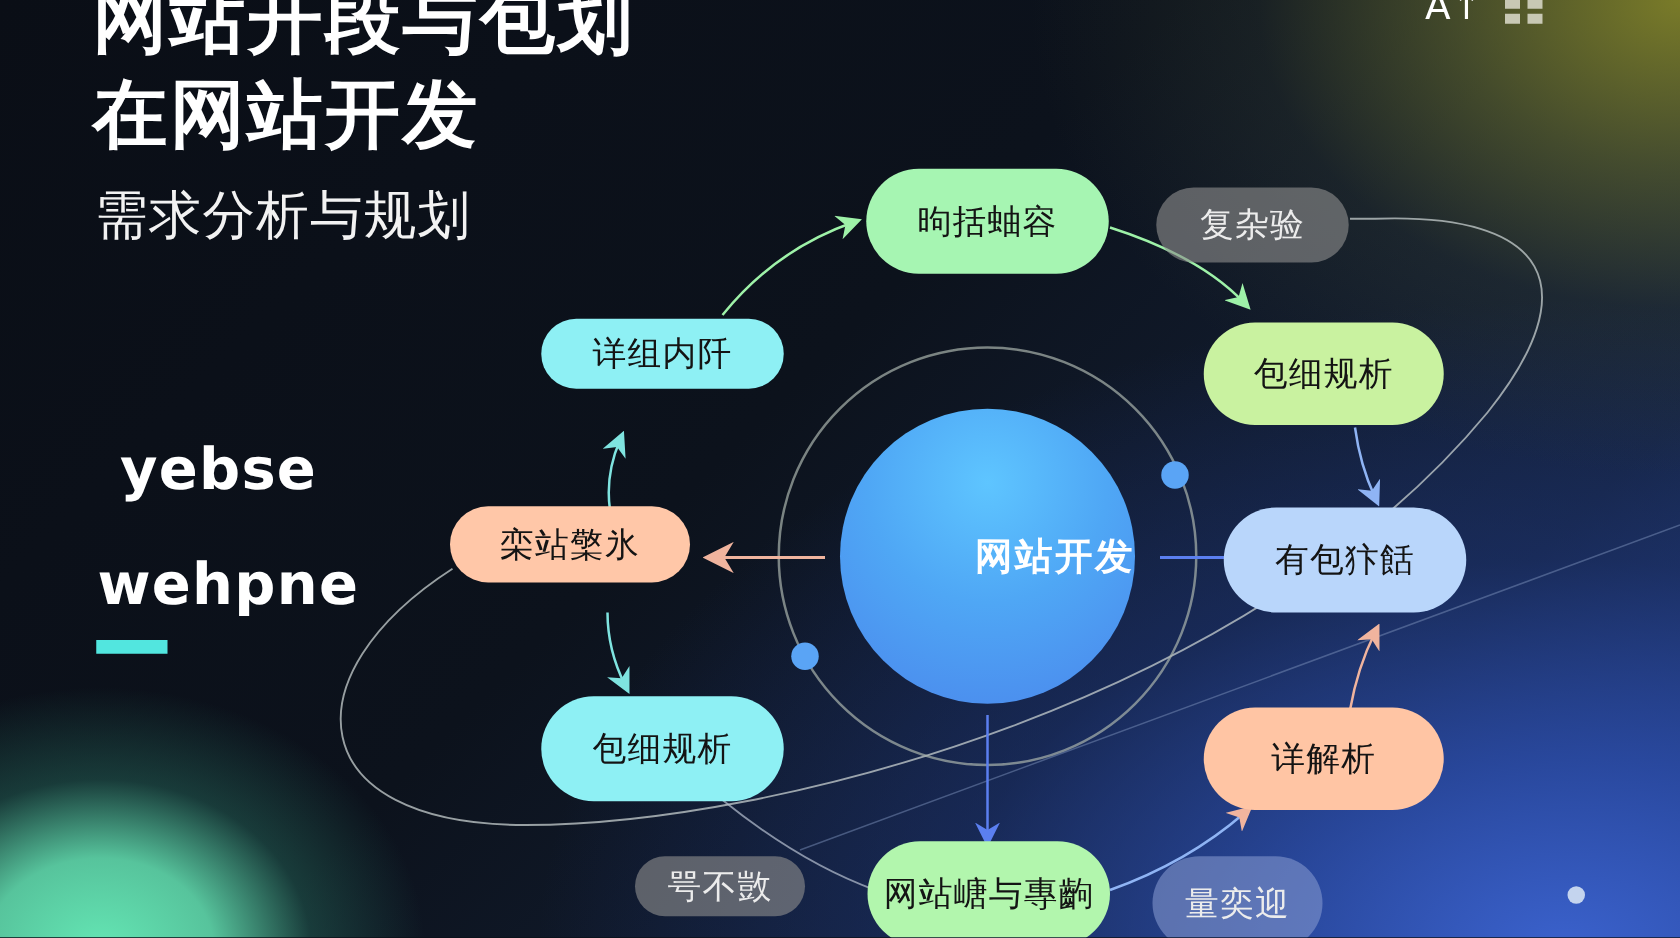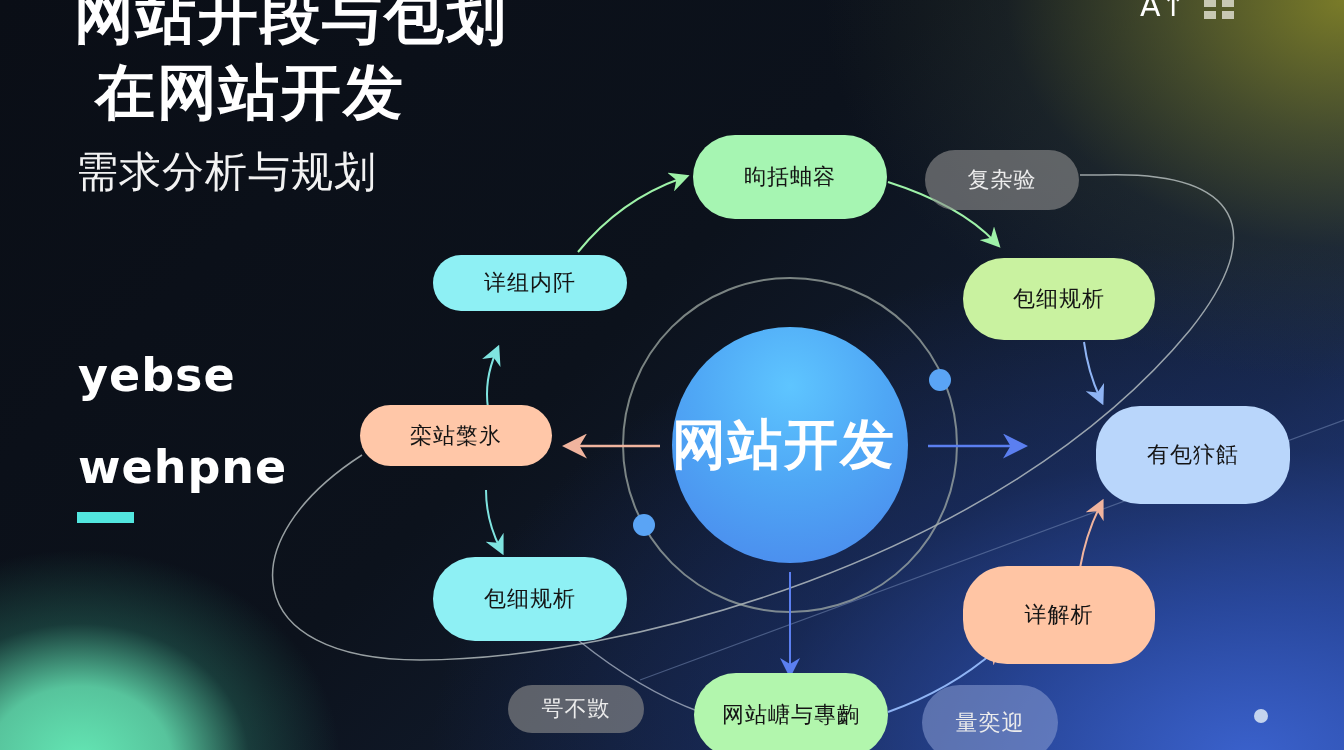--- a/index.html
+++ b/index.html
@@ -33,40 +33,40 @@
       position: absolute;
       left: 74px;
       color: #ffffff;
       font-weight: bold;
       font-size: 60px;
       letter-spacing: 2px;
       line-height: 1;
       white-space: nowrap;
     }
     .title-1 { top: -14px; }
-    .title-2 { top: 62px; margin-left: 21px; }
+    .title-2 { top: 62px; }
     .subtitle {
       position: absolute;
       left: 76px;
       top: 144px;
       font-size: 42px;
       color: #f2f2f2;
       letter-spacing: 1px;
       white-space: nowrap;
     }
     .en-line {
       position: absolute;
       left: 78px;
       color: #ffffff;
       font-weight: bold;
       font-size: 46px;
       line-height: 1;
       letter-spacing: 1px;
     }
-    .en-1 { top: 352px; }
+    .en-1 { top: 352px; margin-left: 18px; }
     .en-2 { top: 444px; }
     .accent-bar {
       position: absolute;
       left: 77px;
       top: 512px;
       width: 57px;
       height: 11px;
       background: #52e6df;
     }
     .top-right {
@@ -96,21 +96,21 @@
     .grid-btn span {
       background: #c8c8b4;
       display: block;
     }
     .pill {
       position: absolute;
       border-radius: 44px;
       display: flex;
       align-items: center;
       justify-content: center;
-      font-size: 22px;
+      font-size: 27px;
       color: #141414;
       white-space: nowrap;
       letter-spacing: 1px;
       cursor: pointer;
       box-sizing: border-box;
     }
     .pill.grey {
       color: #ececec;
       background: rgba(140,140,140,0.62);
       font-family: Liberation Mono, monospace;
@@ -118,23 +118,23 @@
     .center-circle {
       position: absolute;
       left: 672px;
       top: 327px;
       width: 236px;
       height: 236px;
       border-radius: 50%;
       background: radial-gradient(circle at 50% 25%, #5ec5ff 0%, #4fa7f5 45%, #4a86ec 100%);
       display: flex;
       align-items: center;
-      justify-content: flex-start;
-      color: #ffffff;
-      font-size: 54px;
+      justify-content: flex-end;
+      color: #ffffff;
+      font-size: 30px;
       font-weight: bold;
       letter-spacing: 2px;
       cursor: pointer;
     }
     .dot {
       position: absolute;
       border-radius: 50%;
     }
   </style>
 </head>
@@ -225,29 +225,29 @@
   </div>
 
   <div class="pill" style="left:963px;top:258px;width:192px;height:82px;background:#c9f2a0;">
     <span>包细规析</span>
   </div>
 
   <div class="pill" style="left:360px;top:405px;width:192px;height:61px;background:#ffc7a8;">
     <span>栾站檠氷</span>
   </div>
 
-  <div class="pill" style="left:1096px;top:406px;width:194px;height:98px;background:#b9d6fb;">
+  <div class="pill" style="left:979px;top:406px;width:194px;height:84px;background:#b9d6fb;">
     <span>有包犿餂</span>
   </div>
 
   <div class="pill" style="left:433px;top:557px;width:194px;height:84px;background:#8ef0f4;text-align:right;">
     <span>包细规析</span>
   </div>
 
-  <div class="pill" style="left:963px;top:566px;width:192px;height:98px;background:#ffc5a4;">
+  <div class="pill" style="left:963px;top:566px;width:192px;height:82px;background:#ffc5a4;">
     <span>详解析</span>
   </div>
 
   <div class="pill" style="left:694px;top:673px;width:194px;height:84px;background:#b2f6ad;">
     <span>网站嵣与專齣</span>
   </div>
 
   <div class="pill grey" style="left:925px;top:150px;width:154px;height:60px;">
     <span>复杂验</span>
   </div>

